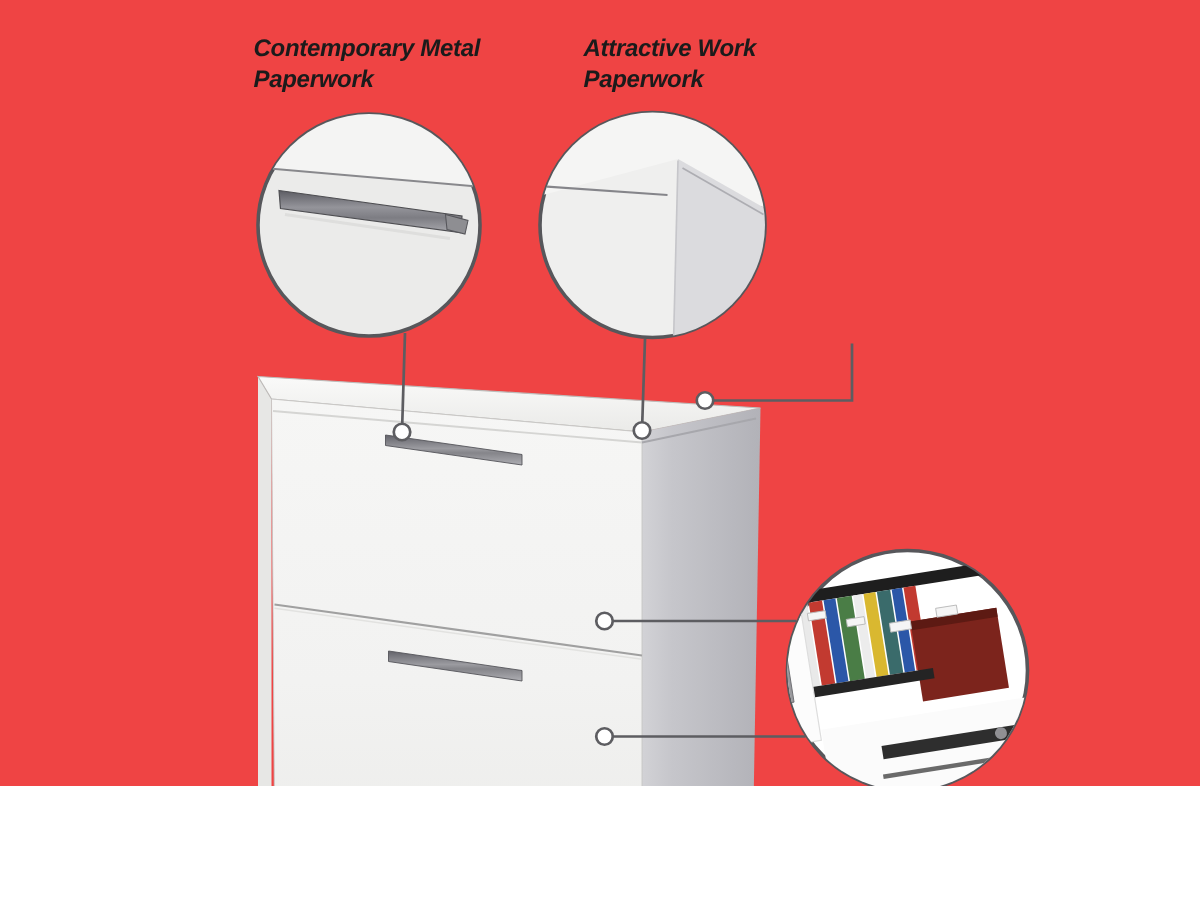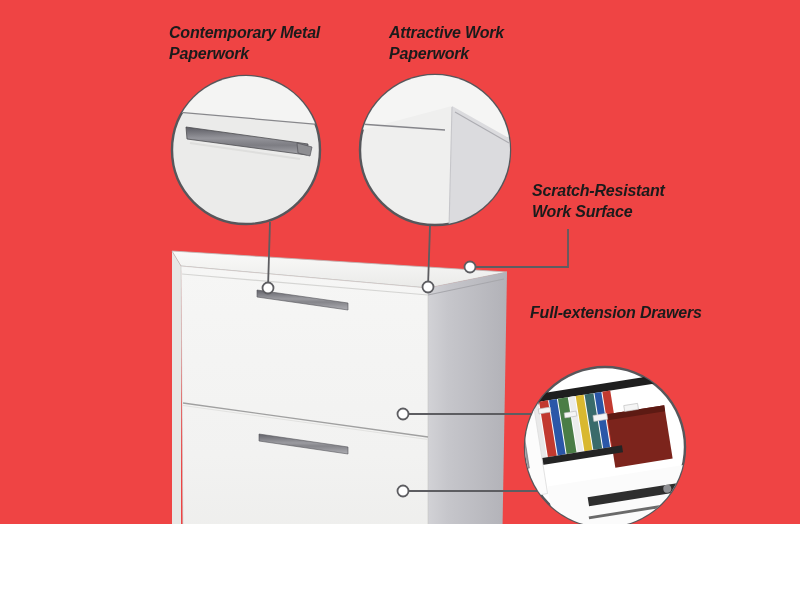--- a/index.html
+++ b/index.html
@@ -171,22 +171,17 @@
   <div class="callout-label lbl-hardware">
     <div>Contemporary Metal</div>
     <div>Paperwork</div>
   </div>
 
   <div class="callout-label lbl-edge">
     <div>Attractive Work</div>
     <div>Paperwork</div>
   </div>
 
-  <div class="callout-label lbl-scratch">
-    <div>Scratch-Resistant</div>
-    <div>Work Surface</div>
-  </div>
 
   <div class="callout-label lbl-drawers">
-    <div>Full-extension Drawers</div>
   </div>
 
 </div>
 
 </body></html>

